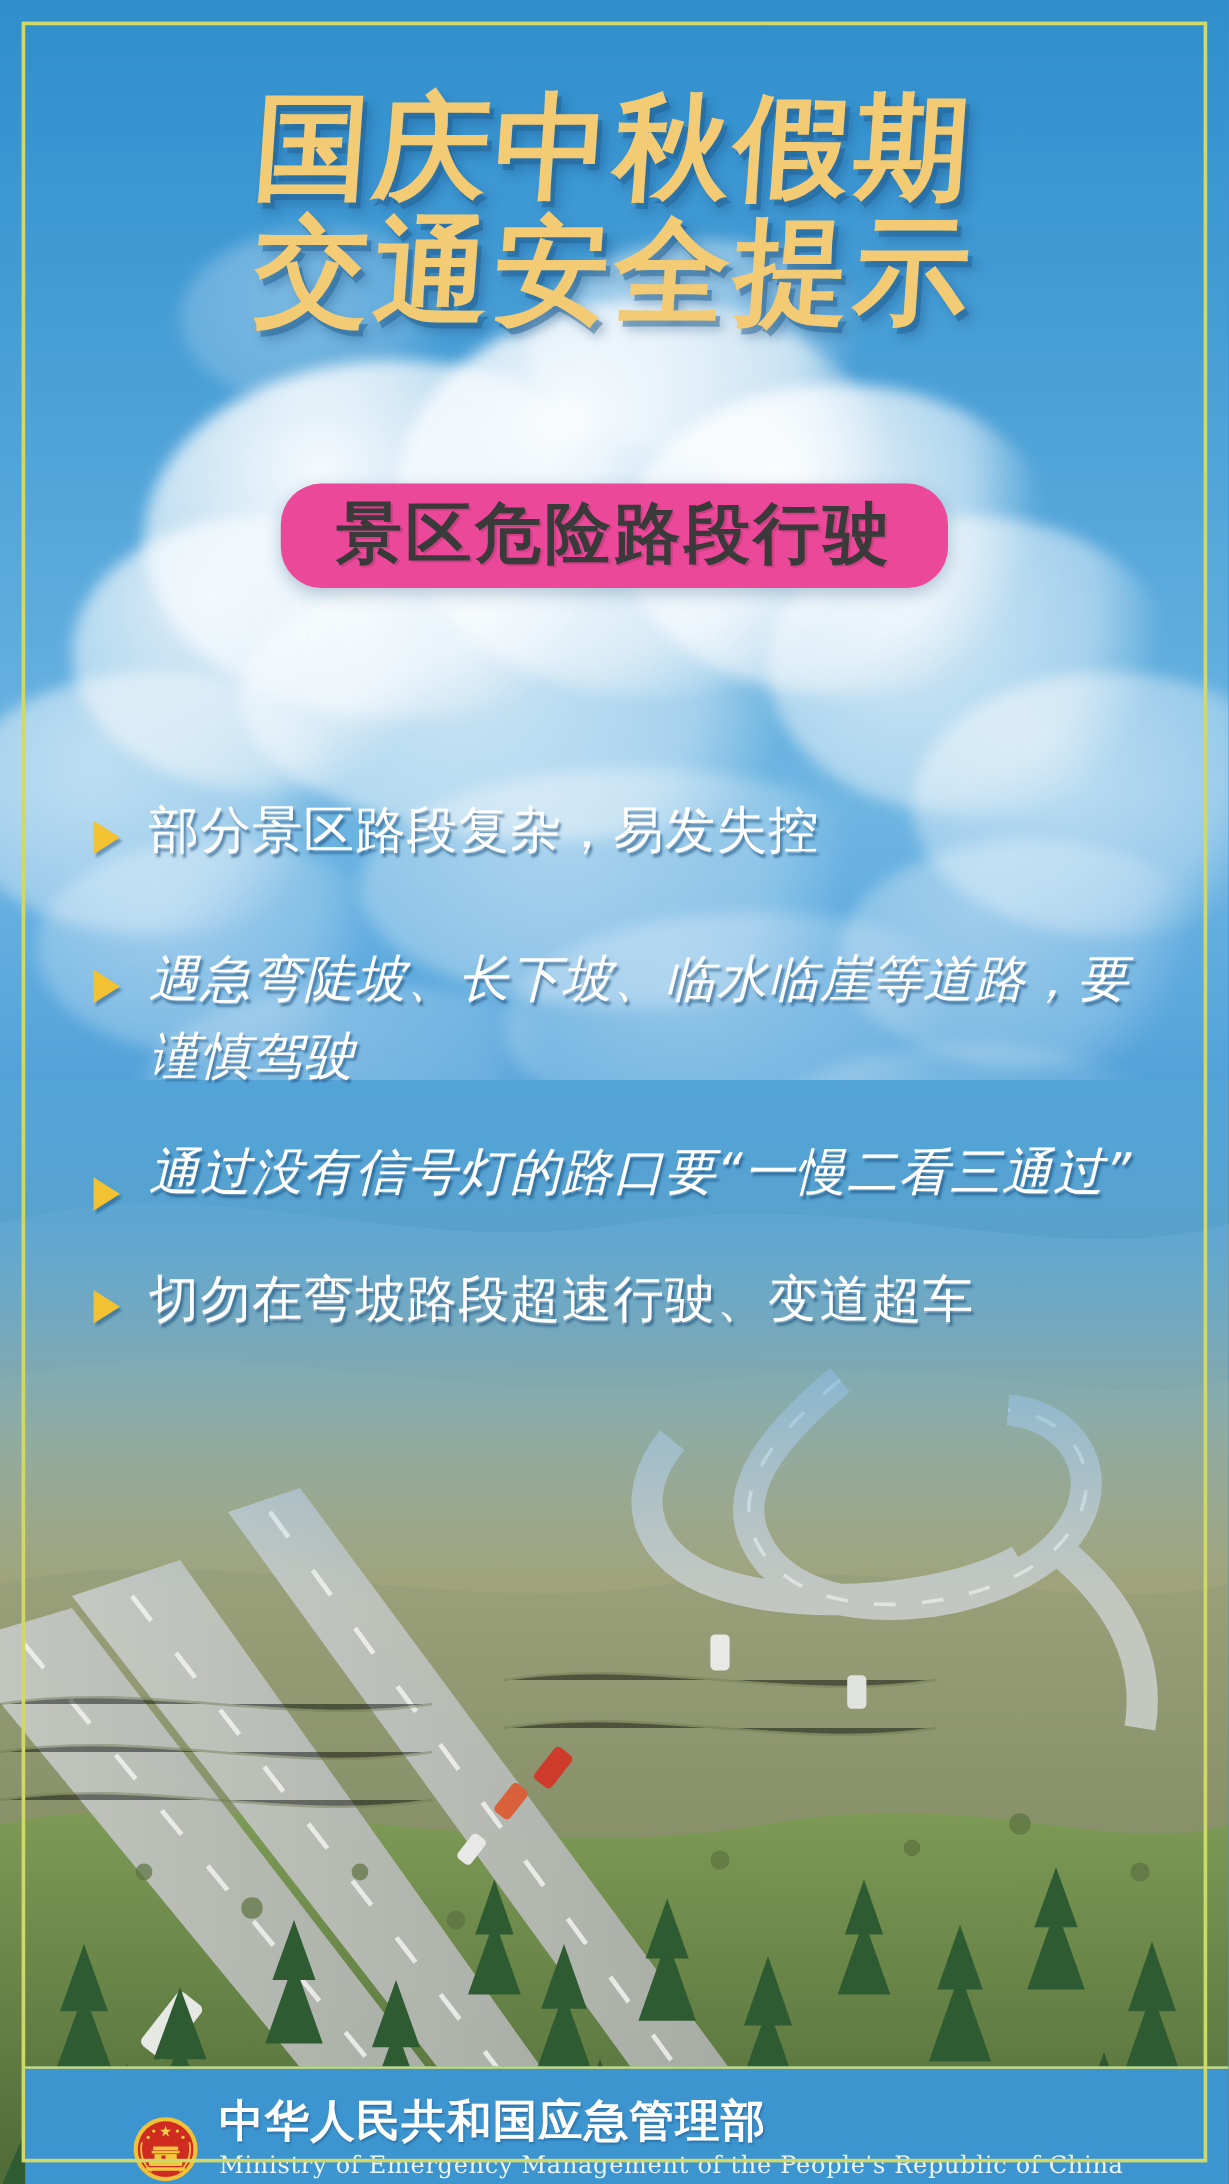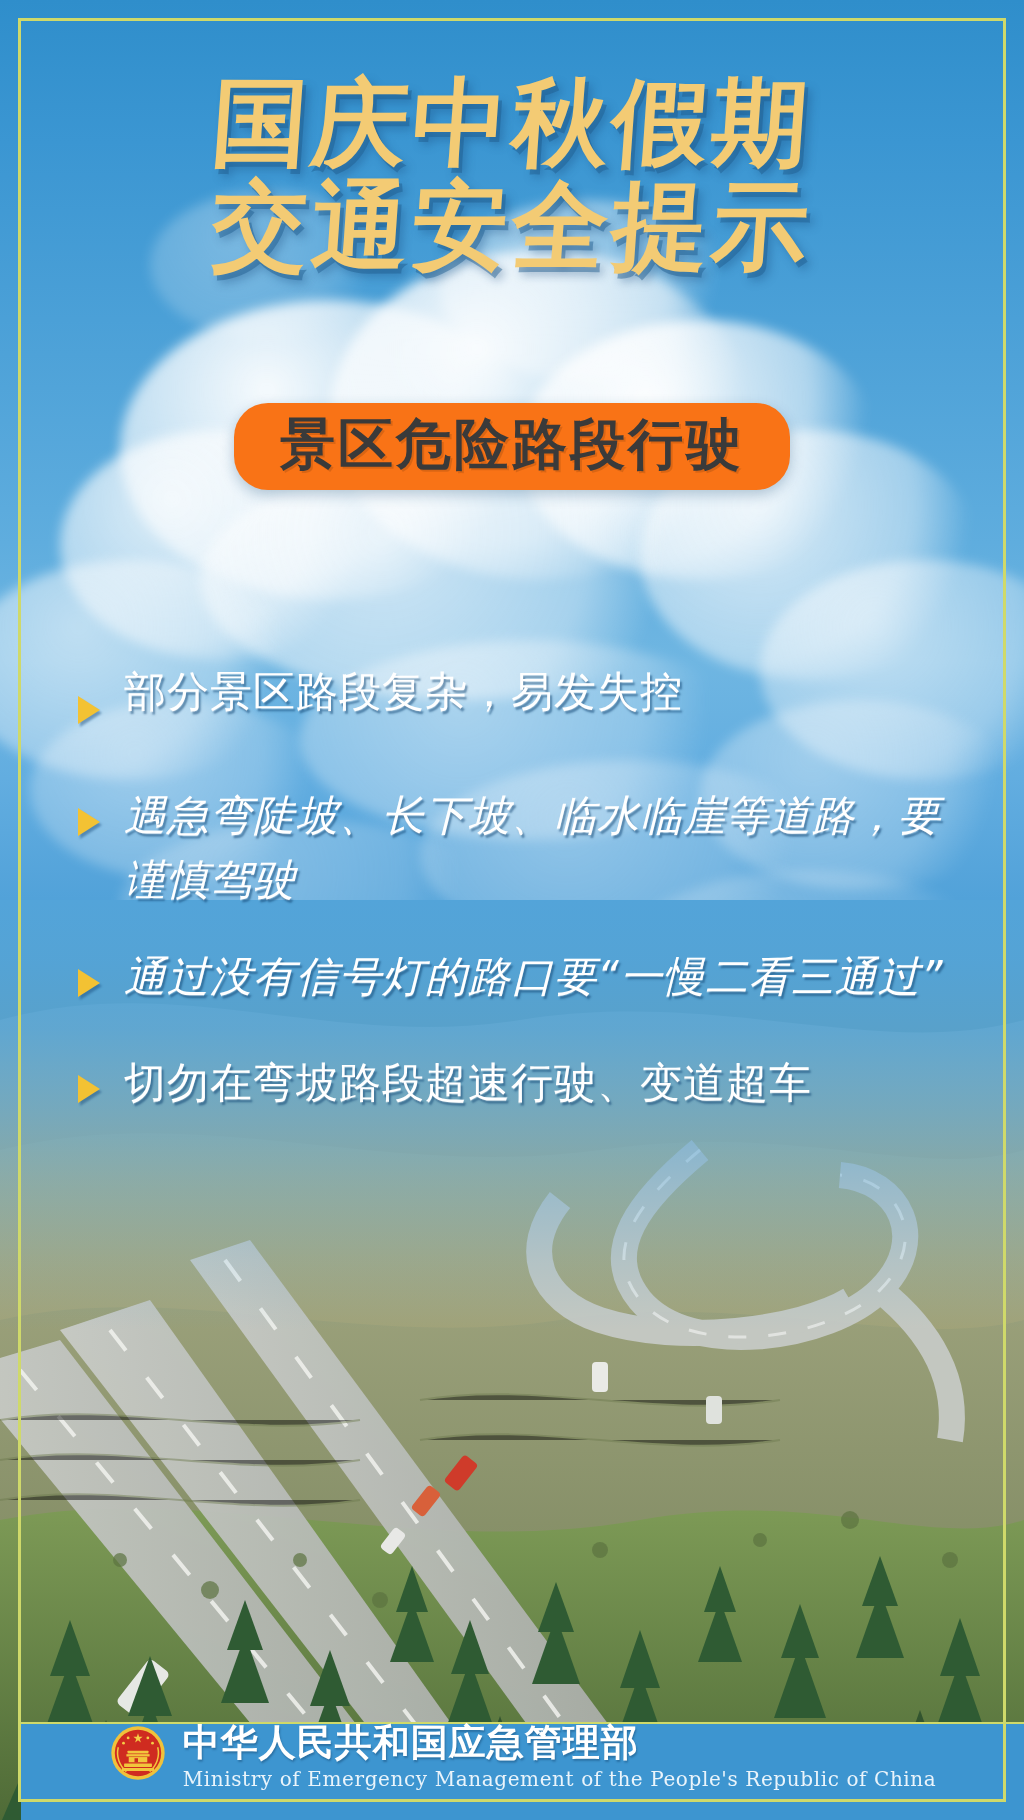--- a/index.html
+++ b/index.html
@@ -110,21 +110,21 @@
        7px 8px 10px rgba(20,70,120,.35);
     transform:skewX(-4deg);
   }
 
   
   .banner-wrap {
     position:absolute; left:0; right:0; top:403px;
     display:flex; justify-content:center;
   }
   .banner {
-    background:#f97316;
+    background:#ec4899;
     border-radius:34px;
     padding:14px 46px 18px 46px;
     box-shadow:0 5px 14px rgba(15,70,115,.28);
     text-align:right;
   }
   .banner-text {
     font-family:"DejaVu Sans", sans-serif;
     font-weight:bold;
     font-size:55px;
     line-height:1;
@@ -166,29 +166,29 @@
     color:#ffffff;
     letter-spacing:1px;
     text-shadow:
       2px 3px 2px rgba(18,70,115,.55),
       0 1px 0 rgba(255,255,255,.35);
     text-indent:0;
   }
   
   .bullet .btext { margin-left:0; }
   .bullet.b2 .btext, .bullet.b3 .btext { margin-left:-44px; padding-left:44px; text-indent:0;font-style:italic; }
-  .bullet.b1 { margin-bottom:60px;align-items:flex-end; }
+  .bullet.b1 { margin-bottom:60px; }
   .bullet.b2 { margin-bottom:34px; }
-  .bullet.b3 { margin-bottom:42px; }
+  .bullet.b3 { margin-bottom:42px;align-items:flex-end; }
 
   
   .footer {
     position:absolute; left:0; right:0; bottom:0; height:98px;
     background:#3d95d0;
-    display:flex; align-items:flex-start; justify-content:center;
+    display:flex; align-items:flex-end; justify-content:center;
     gap:16px;
     z-index:30;
     border-top:2px solid #cfd96a;
     margin-left:21px;
   }
   .emblem { width:58px; height:58px; flex:0 0 auto; }
   .foot-txt { display:flex; flex-direction:column; }
   .foot-cn {
     font-family:"DejaVu Sans", sans-serif;
     font-weight:bold;

